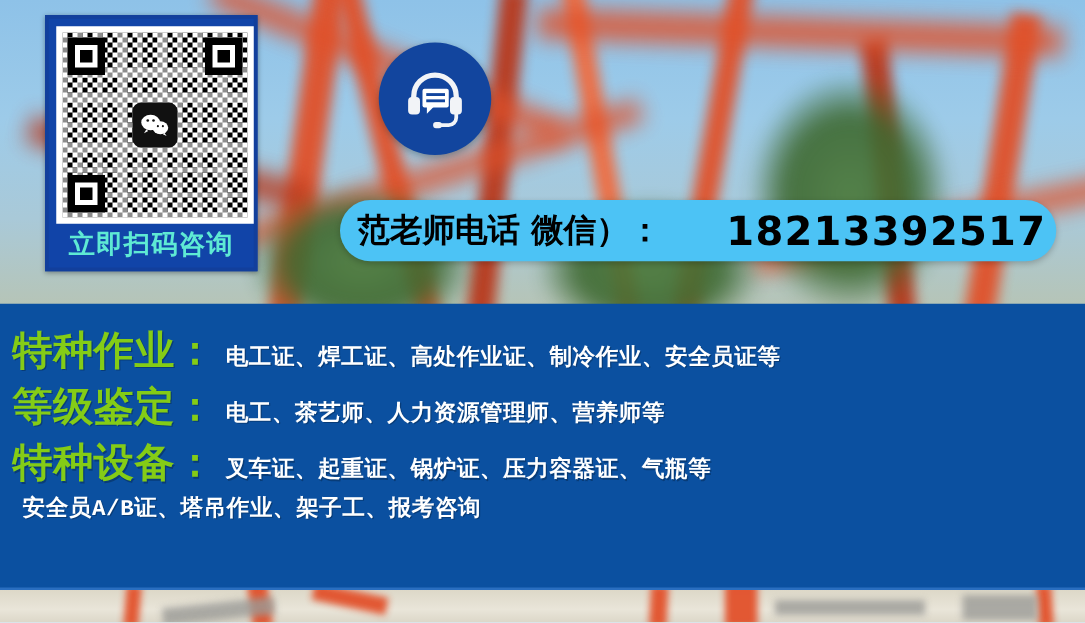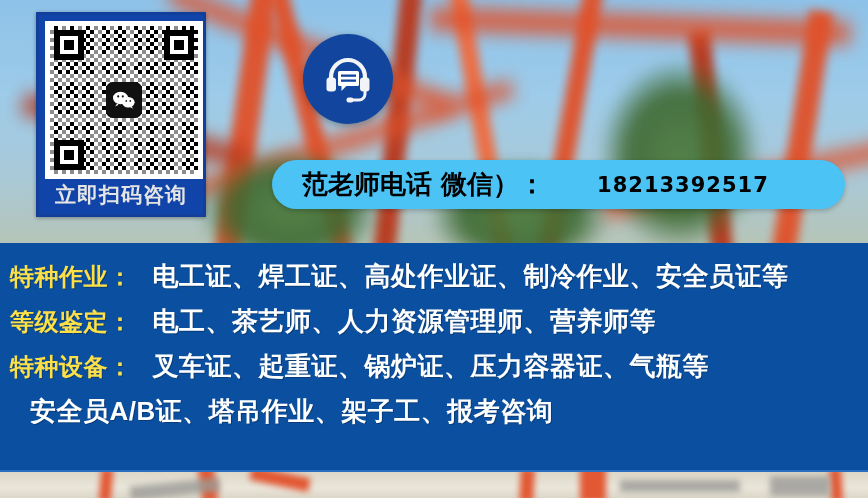--- a/index.html
+++ b/index.html
@@ -154,21 +154,21 @@
     justify-content: center;
   }
   .qr-label {
     position: absolute;
     left: 0;
     right: 0;
     bottom: 2px;
     height: 34px;
     line-height: 34px;
     text-align: center;
-    color: #e5e5e5;
+    color: #5eead4;
     font-size: 21px;
     font-weight: bold;
     letter-spacing: 1px;
     font-family: "DejaVu Sans", "Liberation Sans", sans-serif;
   }
 
   
   .headset-badge {
     position: absolute;
     left: 303px;
@@ -216,27 +216,27 @@
     background: #4cc3f5;
     border-radius: 25px;
     display: flex;
     align-items: center;
     box-shadow: 0 2px 5px rgba(0,0,0,.22);
   }
   .phone-label {
     color: #000000;
     font-size: 26px;
     font-weight: bold;
-    margin-left: 30px;
+    margin-left: 14px;
     white-space: nowrap;
     font-family: "DejaVu Sans", "Liberation Sans", sans-serif;
   }
   .phone-number {
     color: #000000;
-    font-size: 21px;
+    font-size: 32px;
     font-weight: bold;
     margin-left: 52px;
     letter-spacing: 1px;
     white-space: nowrap;
     font-family: "DejaVu Sans", "Liberation Sans", sans-serif;
   }
 
   
   .info-panel {
     position: absolute;
@@ -250,35 +250,35 @@
     border-bottom: 2px solid #2a6ec0;
   }
   .info-row {
     display: flex;
     align-items: baseline;
     height: 45px;
     padding-left: 10px;
     white-space: nowrap;
   }
   .info-cat {
-    color: #fde047;
-    font-size: 24px;
+    color: #84cc16;
+    font-size: 32px;
     font-weight: bold;
     letter-spacing: .5px;
     text-shadow: 1px 1px 0 rgba(0,0,0,.25);
     font-family: "DejaVu Sans", "Liberation Sans", sans-serif;
   }
   .info-items {
     color: #ffffff;
-    font-size: 26px;
-    font-weight: bold;
-    margin-left: 20px;
+    font-size: 18px;
+    font-weight: bold;
+    margin-left: 8px;
     letter-spacing: .5px;
     text-shadow: 1px 1px 0 rgba(0,0,0,.25);
-    font-family: Liberation Sans, sans-serif;
+    font-family: Liberation Mono, monospace;
   }
 </style>
 </head>
 <body>
 
 <div class="poster">
 
   <div class="bg-photo">
     <div class="bg-sky"></div>
     <div class="bg-ground"></div>

